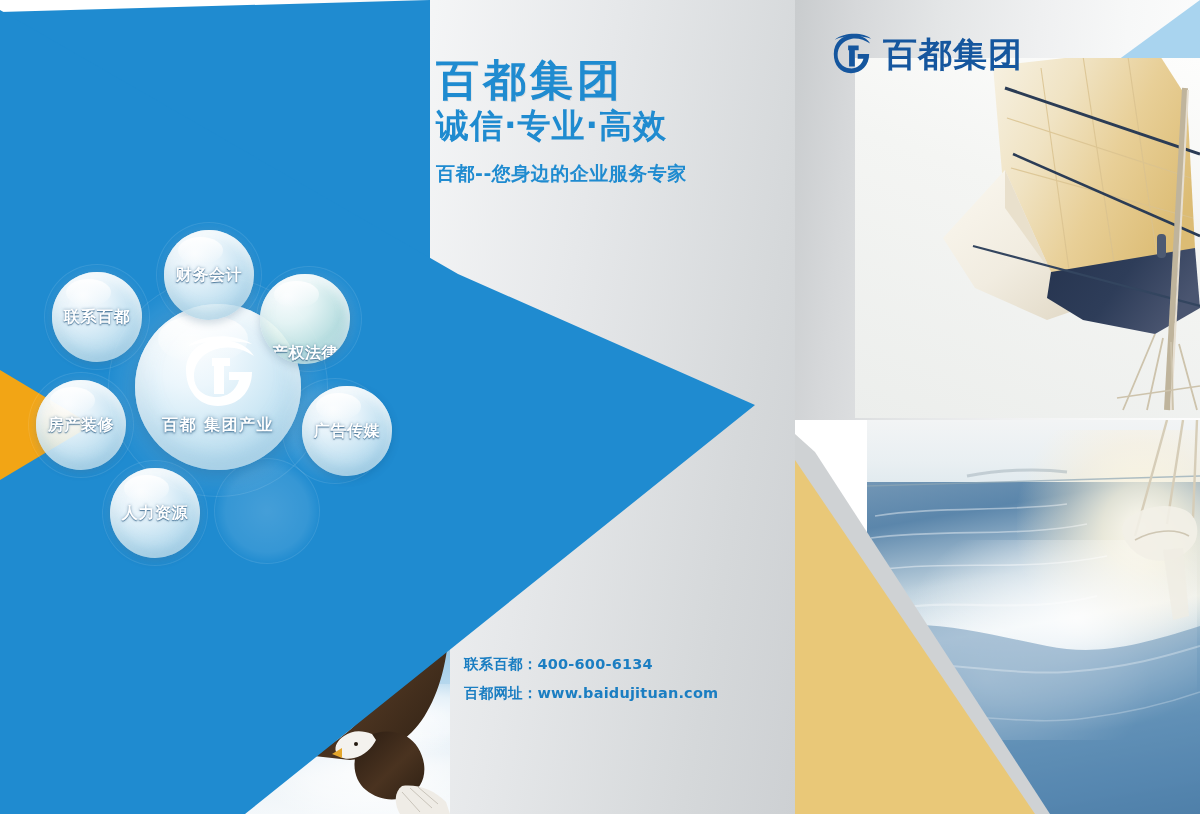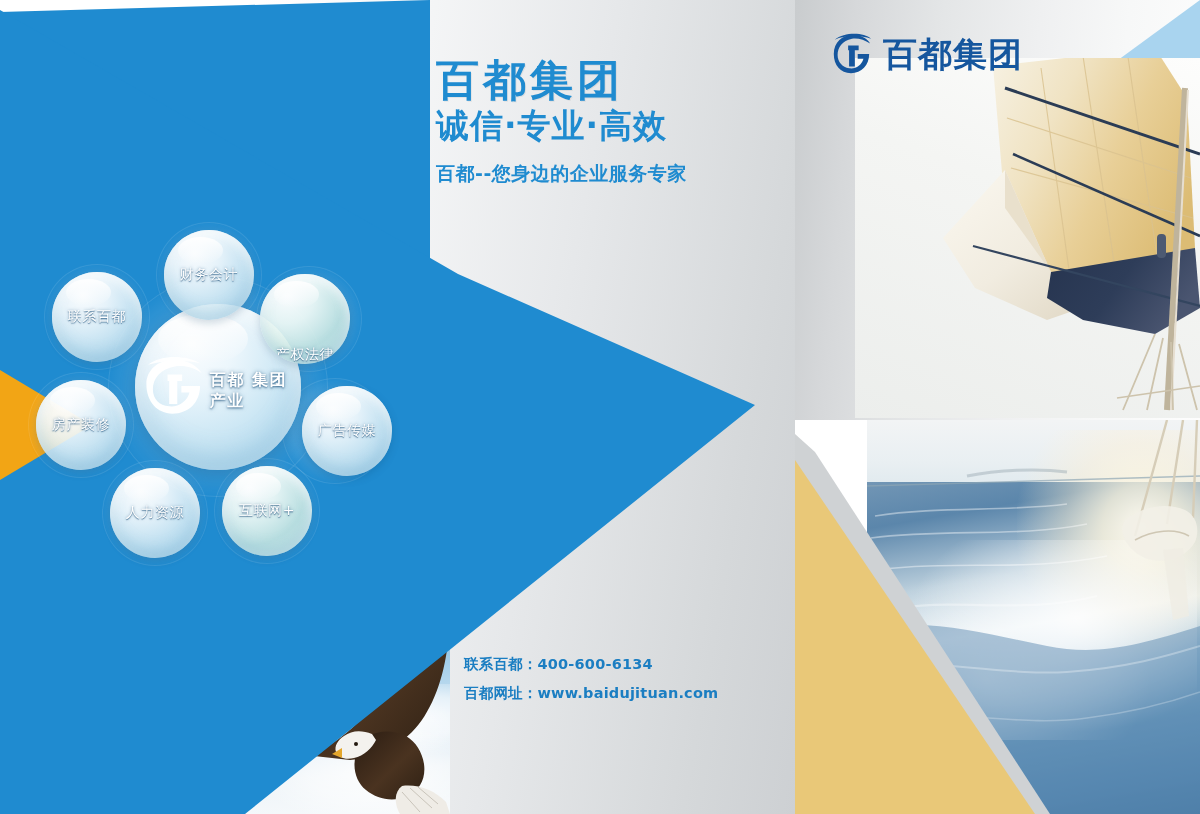--- a/index.html
+++ b/index.html
@@ -52,28 +52,28 @@
   .bub { position:absolute; border-radius:50%; display:flex; align-items:center;
      justify-content:center;
      background:
        radial-gradient(circle at 34% 26%,rgba(255,255,255,.97) 0%,rgba(244,250,253,.92) 28%,rgba(219,238,246,.85) 58%,rgba(198,226,240,.8) 80%,rgba(232,244,250,.88) 100%);
      box-shadow:inset 0 -7px 14px rgba(120,175,205,.34),
                 inset 0 6px 12px rgba(255,255,255,.92),
                 0 3px 9px rgba(10,60,100,.20);
      overflow:hidden; }
   .bub::after{ content:""; position:absolute; left:16%; top:8%; width:50%; height:30%;
      border-radius:50%; background:linear-gradient(180deg,rgba(255,255,255,.92),rgba(255,255,255,0)); }
-  .bub .lbl { position:relative; z-index:3; font-size:14px; font-weight:normal;
+  .bub .lbl { position:relative; z-index:3; font-size:16px; font-weight:bold;
      color:#ffffff; letter-spacing:.6px; white-space:nowrap;
      text-shadow:0 1px 1px rgba(40,90,130,.75), 0 0 3px rgba(40,90,130,.5); }
   .bub.tint-g { background:
        radial-gradient(circle at 30% 24%,rgba(255,255,255,.97) 0%,rgba(240,250,246,.92) 30%,rgba(206,234,226,.85) 62%,rgba(222,240,234,.9) 100%); }
 
   .center-bub { position:absolute; left:107px; top:82px; width:166px; height:166px;
-     border-radius:50%; display:flex; flex-direction:row; align-items:center;
+     border-radius:50%; display:flex; flex-direction:column; align-items:center;
      justify-content:center;
      background:
        radial-gradient(circle at 34% 24%,rgba(255,255,255,.98) 0%,rgba(245,251,254,.95) 26%,rgba(221,240,248,.9) 56%,rgba(200,229,242,.86) 80%,rgba(235,246,251,.92) 100%);
      box-shadow:inset 0 -12px 24px rgba(110,170,205,.34),
                 inset 0 10px 20px rgba(255,255,255,.95),
                 0 5px 16px rgba(10,60,100,.22);
      overflow:hidden; }
   .center-bub::after{ content:""; position:absolute; left:14%; top:6%; width:54%; height:30%;
      border-radius:50%; background:linear-gradient(180deg,rgba(255,255,255,.9),rgba(255,255,255,0)); }
   .center-logo { position:relative; z-index:3; width:92px; height:72px; margin-top:-2px; }
@@ -192,23 +192,20 @@
       </div>
 
       <div class="bub" style="left:136px;top:8px;width:90px;height:90px;">
         <span class="lbl">财务会计</span>
       </div>
       <div class="bub tint-g" style="left:232px;top:52px;width:90px;height:90px;align-items:flex-end;">
         <span class="lbl">产权法律</span>
       </div>
       <div class="bub" style="left:274px;top:164px;width:90px;height:90px;">
         <span class="lbl">广告传媒</span>
-      </div>
-      <div class="bub tint-g" style="left:194px;top:244px;width:90px;height:90px;">
-        <span class="lbl">互联网+</span>
       </div>
       <div class="bub" style="left:82px;top:246px;width:90px;height:90px;">
         <span class="lbl">人力资源</span>
       </div>
       <div class="bub" style="left:8px;top:158px;width:90px;height:90px;">
         <span class="lbl">房产装修</span>
       </div>
       <div class="bub" style="left:24px;top:50px;width:90px;height:90px;">
         <span class="lbl">联系百都</span>
       </div>

